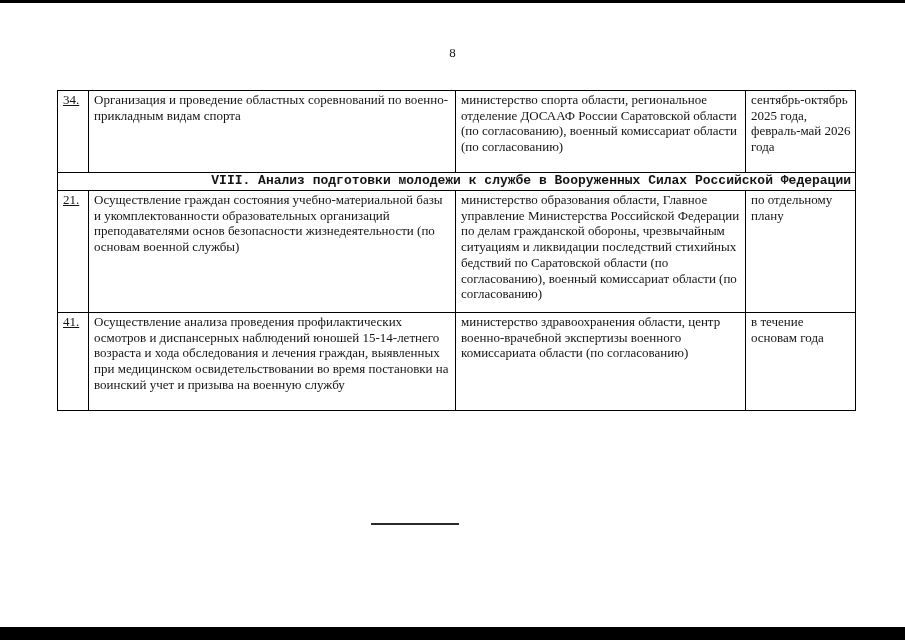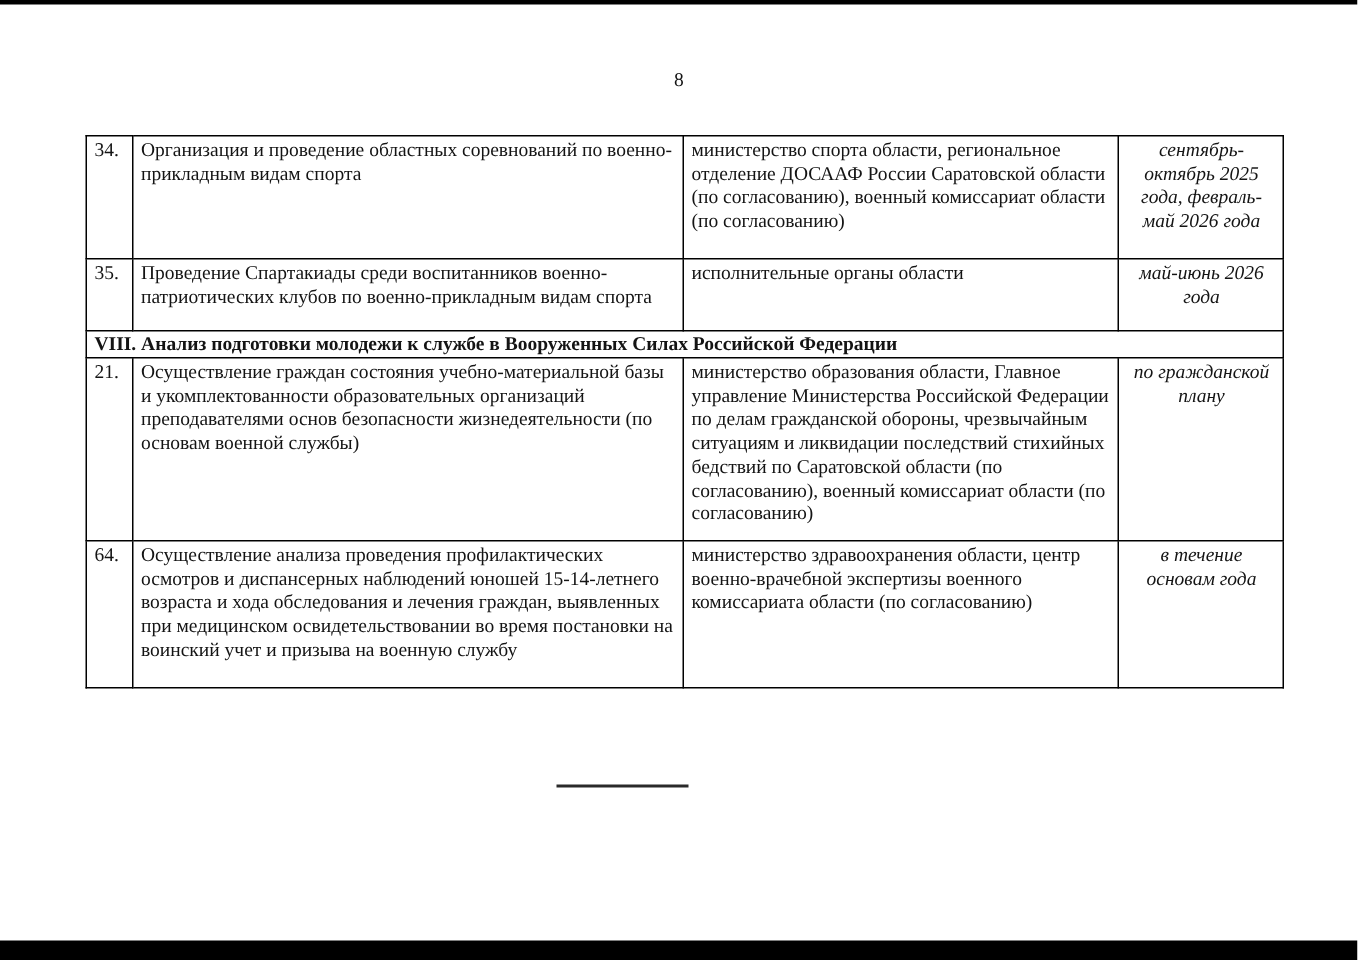--- a/index.html
+++ b/index.html
@@ -32,26 +32,26 @@
     border-collapse: collapse;
     table-layout: fixed;
     font-size: 13px;
     line-height: 15.7px;
   }
   table.doc-table td {
     border: 1px solid #000;
     vertical-align: top;
     padding: 1px 4px 2px 5px;
   }
-  td.col-num { padding-left: 4px; padding-right: 2px; }
-  td.col-time { text-align: center; padding-left: 3px; padding-right: 3px; font-style: italic; }
+  td.col-num { padding-left: 4px; padding-right: 2px; text-decoration: underline; }
+  td.col-time { padding-left: 3px; padding-right: 3px; }
   tr.section-row td {
-    text-align: left;
+    text-align: right;
     font-weight: bold;
-    padding-top: 0; padding-bottom: 1px;
+    padding-top: 0; padding-bottom: 1px; font-family: Liberation Mono, monospace;
   }
   .end-rule {
     position: absolute; top: 523px; left: 371px;
     width: 88px; height: 2px;
     background: #2a2a2a;
   }
 </style>
 </head>
 <body>
 
@@ -66,37 +66,31 @@
     <col style="width:290px">
     <col style="width:110px">
   </colgroup>
   <tbody>
     <tr style="height:82px">
       <td class="col-num">34.</td>
       <td class="col-activity">Организация и проведение областных соревнований по военно-прикладным видам спорта</td>
       <td class="col-resp">министерство спорта области, региональное отделение ДОСААФ России Саратовской области (по согласованию), военный комиссариат области (по согласованию)</td>
       <td class="col-time">сентябрь-октябрь 2025 года, февраль-май 2026 года</td>
     </tr>
-    <tr style="height:48px">
-      <td class="col-num">35.</td>
-      <td class="col-activity">Проведение Спартакиады среди воспитанников военно-патриотических клубов по военно-прикладным видам спорта</td>
-      <td class="col-resp">исполнительные органы области</td>
-      <td class="col-time">май-июнь 2026 года</td>
-    </tr>
     <tr class="section-row" style="height:18px">
       <td colspan="4">VIII. Анализ подготовки молодежи к службе в Вооруженных Силах Российской Федерации</td>
     </tr>
     <tr style="height:122px">
       <td class="col-num">21.</td>
       <td class="col-activity">Осуществление граждан состояния учебно-материальной базы и укомплектованности образовательных организаций преподавателями основ безопасности жизнедеятельности (по основам военной службы)</td>
       <td class="col-resp">министерство образования области, Главное управление Министерства Российской Федерации по делам гражданской обороны, чрезвычайным ситуациям и ликвидации последствий стихийных бедствий по Саратовской области (по согласованию), военный комиссариат области (по согласованию)</td>
-      <td class="col-time">по гражданской плану</td>
+      <td class="col-time">по отдельному плану</td>
     </tr>
     <tr style="height:98px">
-      <td class="col-num">64.</td>
+      <td class="col-num">41.</td>
       <td class="col-activity">Осуществление анализа проведения профилактических осмотров и диспансерных наблюдений юношей 15-14-летнего возраста и хода обследования и лечения граждан, выявленных при медицинском освидетельствовании во время постановки на воинский учет и призыва на военную службу</td>
       <td class="col-resp">министерство здравоохранения области, центр военно-врачебной экспертизы военного комиссариата области (по согласованию)</td>
       <td class="col-time">в течение основам года</td>
     </tr>
   </tbody>
 </table>
 
 <div class="end-rule"></div>
 
 <div class="scan-bar-bottom"></div>

